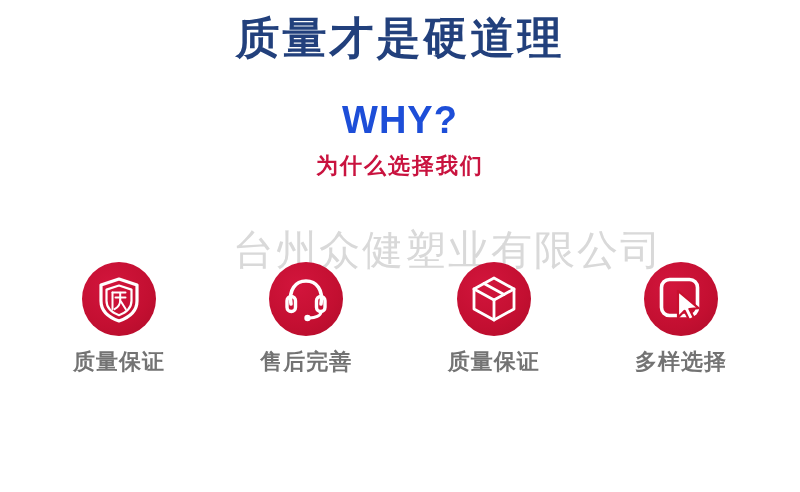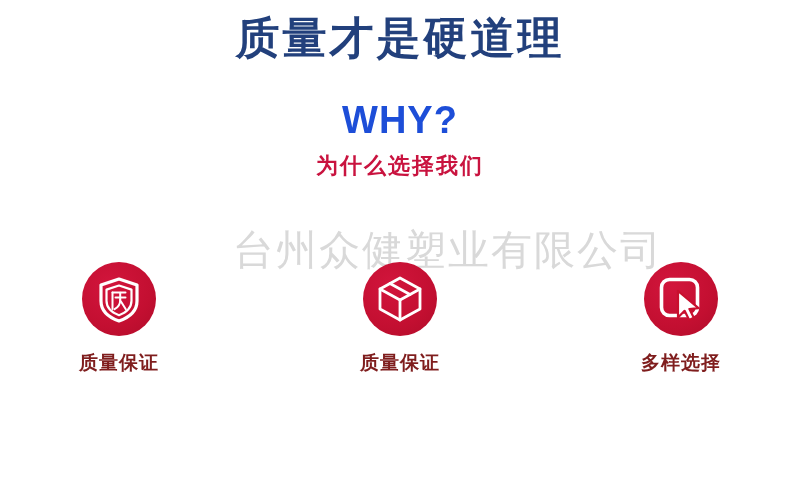--- a/index.html
+++ b/index.html
@@ -112,26 +112,27 @@
     align-items: center;
     justify-content: center;
   }
 
   .badge svg {
     display: block;
   }
 
   .feature-label {
     margin-top: 17px;
-    font-size: 19px;
+    font-size: 22px;
     font-weight: bold;
     letter-spacing: 1px;
-    color: #7f1d1d;
+    color: #737373;
     white-space: nowrap;
     line-height: 1;
+    font-family: Liberation Mono, monospace;
   }
 </style>
 </head>
 <body>
 
 <div class="banner">
 
   <div class="headline">质量才是硬道理</div>
 
   <div class="why">WHY?</div>
@@ -156,20 +157,34 @@
               <path d="M26.2 26 C26.2 31 23.5 33.6 20.6 35.2"></path>
               <path d="M26.8 27.2 L31.8 35.2"></path>
             </g>
           </svg>
         </span>
       </div>
       <div class="feature-label">质量保证</div>
     </div>
 
 
+    <div class="feature">
+      <div class="badge">
+        <span>
+          <svg width="50" height="50" viewBox="0 0 50 50" aria-hidden="true">
+            <path d="M10 30 C7.5 16 14.5 7 25 7 C35.5 7 42.5 16 40 30" fill="none" stroke="#ffffff" stroke-width="3.6" stroke-linecap="round"></path>
+            <rect x="6" y="22.5" width="8.5" height="15" rx="4.2" fill="none" stroke="#ffffff" stroke-width="3.4"></rect>
+            <rect x="35.5" y="22.5" width="8.5" height="15" rx="4.2" fill="none" stroke="#ffffff" stroke-width="3.4"></rect>
+            <path d="M40 37.5 C40 42 34 44 28.5 44" fill="none" stroke="#ffffff" stroke-width="3" stroke-linecap="round"></path>
+            <circle cx="26.5" cy="44" r="3.2" fill="#ffffff"></circle>
+          </svg>
+        </span>
+      </div>
+      <div class="feature-label">售后完善</div>
+    </div>
 
     <div class="feature">
       <div class="badge">
         <span>
           <svg width="50" height="50" viewBox="0 0 50 50" aria-hidden="true">
             <g fill="none" stroke="#ffffff" stroke-width="2.8" stroke-linejoin="round" stroke-linecap="round">
               <path d="M25 4 L45 15 L45 35 L25 46 L5 35 L5 15 Z"></path>
               <path d="M5 15 L25 26 L45 15"></path>
               <path d="M25 26 L25 46"></path>
               <path d="M15 9.5 L35 20.5"></path>

